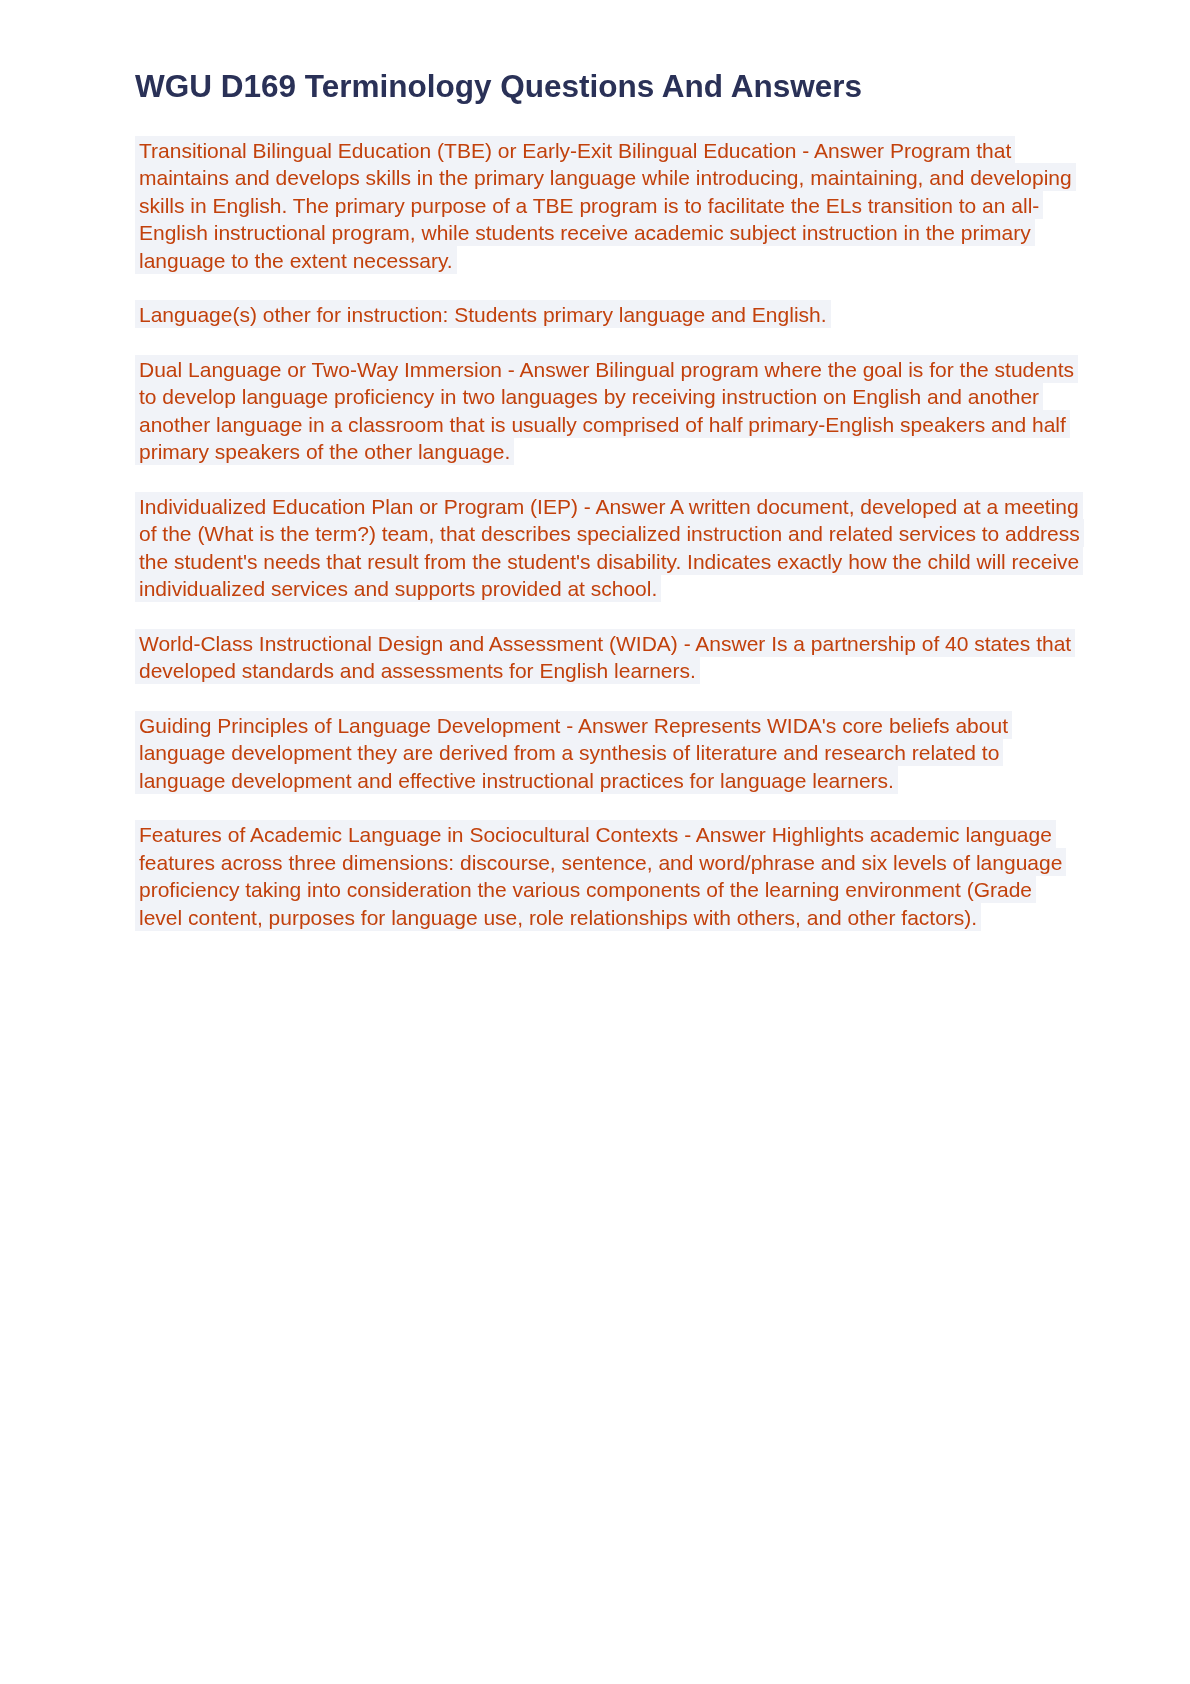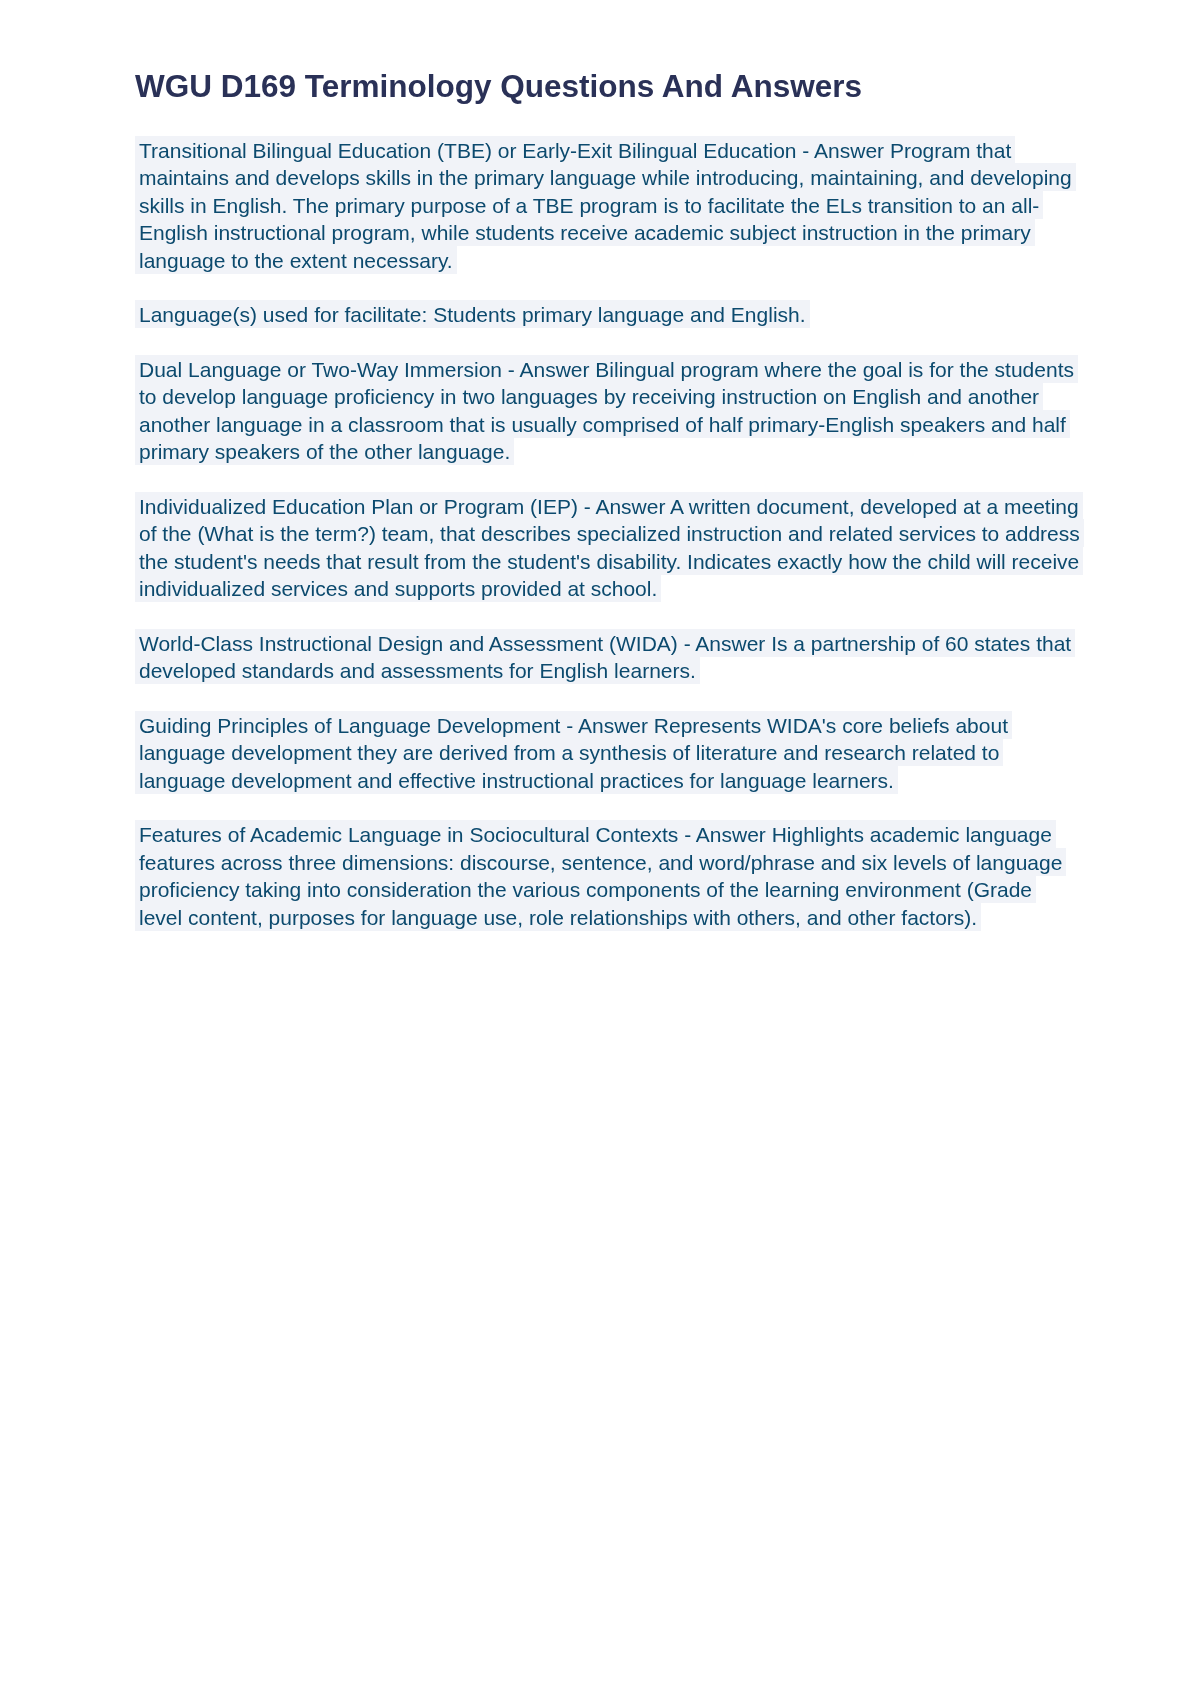--- a/index.html
+++ b/index.html
@@ -27,49 +27,49 @@
     display: block;
     font-size: 31.5px;
     line-height: 45px;
     font-weight: 700;
     color: #2a3157;
   }
   p.body-par {
     margin: 27px 0 0 0;
     font-size: 21px;
     line-height: 27.5px;
-    color: #0c4a6e;
+    color: #c2410c;
   }
   .hl {
     background: #f1f3f8;
     padding: 2.5px 4px;
     box-decoration-break: clone;
     -webkit-box-decoration-break: clone;
   }
 </style>
 </head>
 <body>
 
 <div class="page">
   <div class="content">
 
     <h1 class="doc-title">
       <span class="title-line">WGU D169 Terminology Questions And Answers</span>
     </h1>
 
     <p class="body-par"><span class="hl">Transitional Bilingual Education (TBE) or Early-Exit Bilingual Education - Answer Program that maintains and develops skills in the primary language while introducing, maintaining, and developing skills in English. The primary purpose of a TBE program is to facilitate the ELs transition to an all-English instructional program, while students receive academic subject instruction in the primary language to the extent necessary.</span></p>
 
-    <p class="body-par"><span class="hl">Language(s) used for facilitate: Students primary language and English.</span></p>
+    <p class="body-par"><span class="hl">Language(s) other for instruction: Students primary language and English.</span></p>
 
     <p class="body-par"><span class="hl">Dual Language or Two-Way Immersion - Answer Bilingual program where the goal is for the students to develop language proficiency in two languages by receiving instruction on English and another another language in a classroom that is usually comprised of half primary-English speakers and half primary speakers of the other language.</span></p>
 
 
     <p class="body-par"><span class="hl">Individualized Education Plan or Program (IEP) - Answer A written document, developed at a meeting of the (What is the term?) team, that describes specialized instruction and related services to address the student's needs that result from the student's disability. Indicates exactly how the child will receive individualized services and supports provided at school.</span></p>
 
-    <p class="body-par"><span class="hl">World-Class Instructional Design and Assessment (WIDA) - Answer Is a partnership of 60 states that developed standards and assessments for English learners.</span></p>
+    <p class="body-par"><span class="hl">World-Class Instructional Design and Assessment (WIDA) - Answer Is a partnership of 40 states that developed standards and assessments for English learners.</span></p>
 
 
 
     <p class="body-par"><span class="hl">Guiding Principles of Language Development - Answer Represents WIDA's core beliefs about language development they are derived from a synthesis of literature and research related to language development and effective instructional practices for language learners.</span></p>
 
     <p class="body-par"><span class="hl">Features of Academic Language in Sociocultural Contexts - Answer Highlights academic language features across three dimensions: discourse, sentence, and word/phrase and six levels of language proficiency taking into consideration the various components of the learning environment (Grade level content, purposes for language use, role relationships with others, and other factors).</span></p>
 
 
   </div>
 </div>

